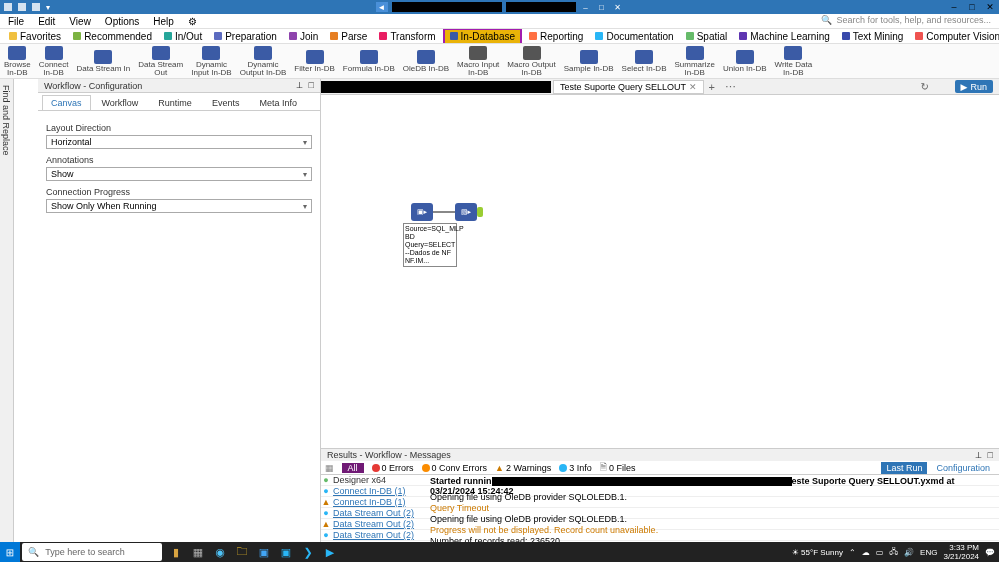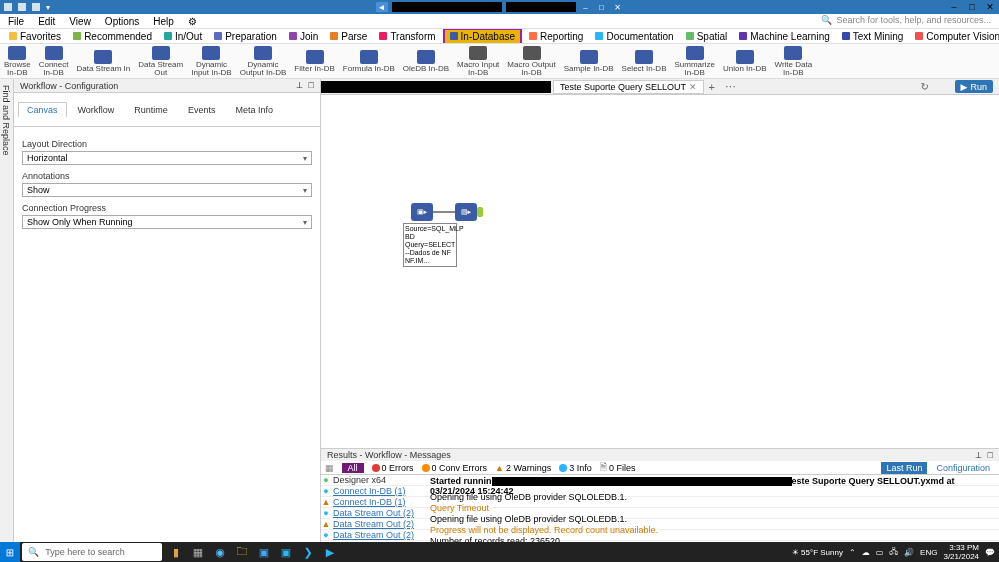--- a/index.html
+++ b/index.html
@@ -18,23 +18,23 @@
 .toolbar-cats { height:16px; background:#fff; border-top:1px solid #e0e0e0; border-bottom:1px solid #e0e0e0; display:flex; align-items:center; padding:0 4px; gap:2px; overflow:hidden; }
 .cat { display:flex; align-items:center; gap:3px; padding:1px 5px; white-space:nowrap; }
 .cat.active { background:#eab308; border:2px solid #a21caf; }
 .cat-dot { width:8px; height:8px; border-radius:1px; }
 .ribbon { height:35px; background:#fafafa; border-bottom:1px solid #ddd; display:flex; align-items:center; padding:2px 4px; gap:8px; }
 .rtool { display:flex; flex-direction:column; align-items:center; gap:1px; }
 .rtool-icon { width:18px; height:14px; border-radius:2px; }
 .rtool-label { font-size:8px; text-align:center; line-height:8px; color:#444; }
 .content { display:flex; height:calc(100% - 93px); }
 .side-tab { width:14px; background:#f0f0f0; border-right:1px solid #ccc; writing-mode:vertical-lr; font-size:9px; padding:6px 1px; color:#333; }
-.config-panel { width:307px; background:#fff; border-right:1px solid #ccc; display:flex; flex-direction:column; }
+.config-panel { width:307px; background:#fff; border-right:1px solid #ccc; display:flex; flex-direction:column;padding-left:24px; }
 .cfg-hdr { height:14px; background:#f0f0f0; border-bottom:1px solid #ccc; display:flex; align-items:center; padding:0 6px; font-size:9px; color:#333; justify-content:space-between; }
-.cfg-tabs { height:34px; border-bottom:1px solid #ccc; display:flex; align-items:center; padding:0 4px; gap:2px; }
+.cfg-tabs { height:18px; border-bottom:1px solid #ccc; display:flex; align-items:flex-end; padding:0 4px; gap:2px; }
 .cfg-tab { padding:2px 8px; font-size:9px; color:#333; border:1px solid transparent; border-bottom:none; }
 .cfg-tab.active { background:#fff; border-color:#ccc; color:#2e75b6; }
 .cfg-body { padding:6px 8px; }
 .cfg-section-hdr { font-weight:bold; font-size:9px; color:#333; margin:4px 0; }
 .cfg-label { font-size:9px; color:#333; margin-top:6px; }
 .cfg-select { width:100%; height:14px; border:1px solid #aaa; font-size:9px; padding:0 4px; background:#fff; margin-top:2px; display:flex; align-items:center; justify-content:space-between; }
 .chev { font-size:8px; color:#666; }
 .canvas-area { flex:1; display:flex; flex-direction:column; }
 .canvas-tabs { height:16px; background:#f0f0f0; border-bottom:1px solid #ccc; display:flex; align-items:center; }
 .canvas-blk { background:#000; width:230px; height:12px; }

